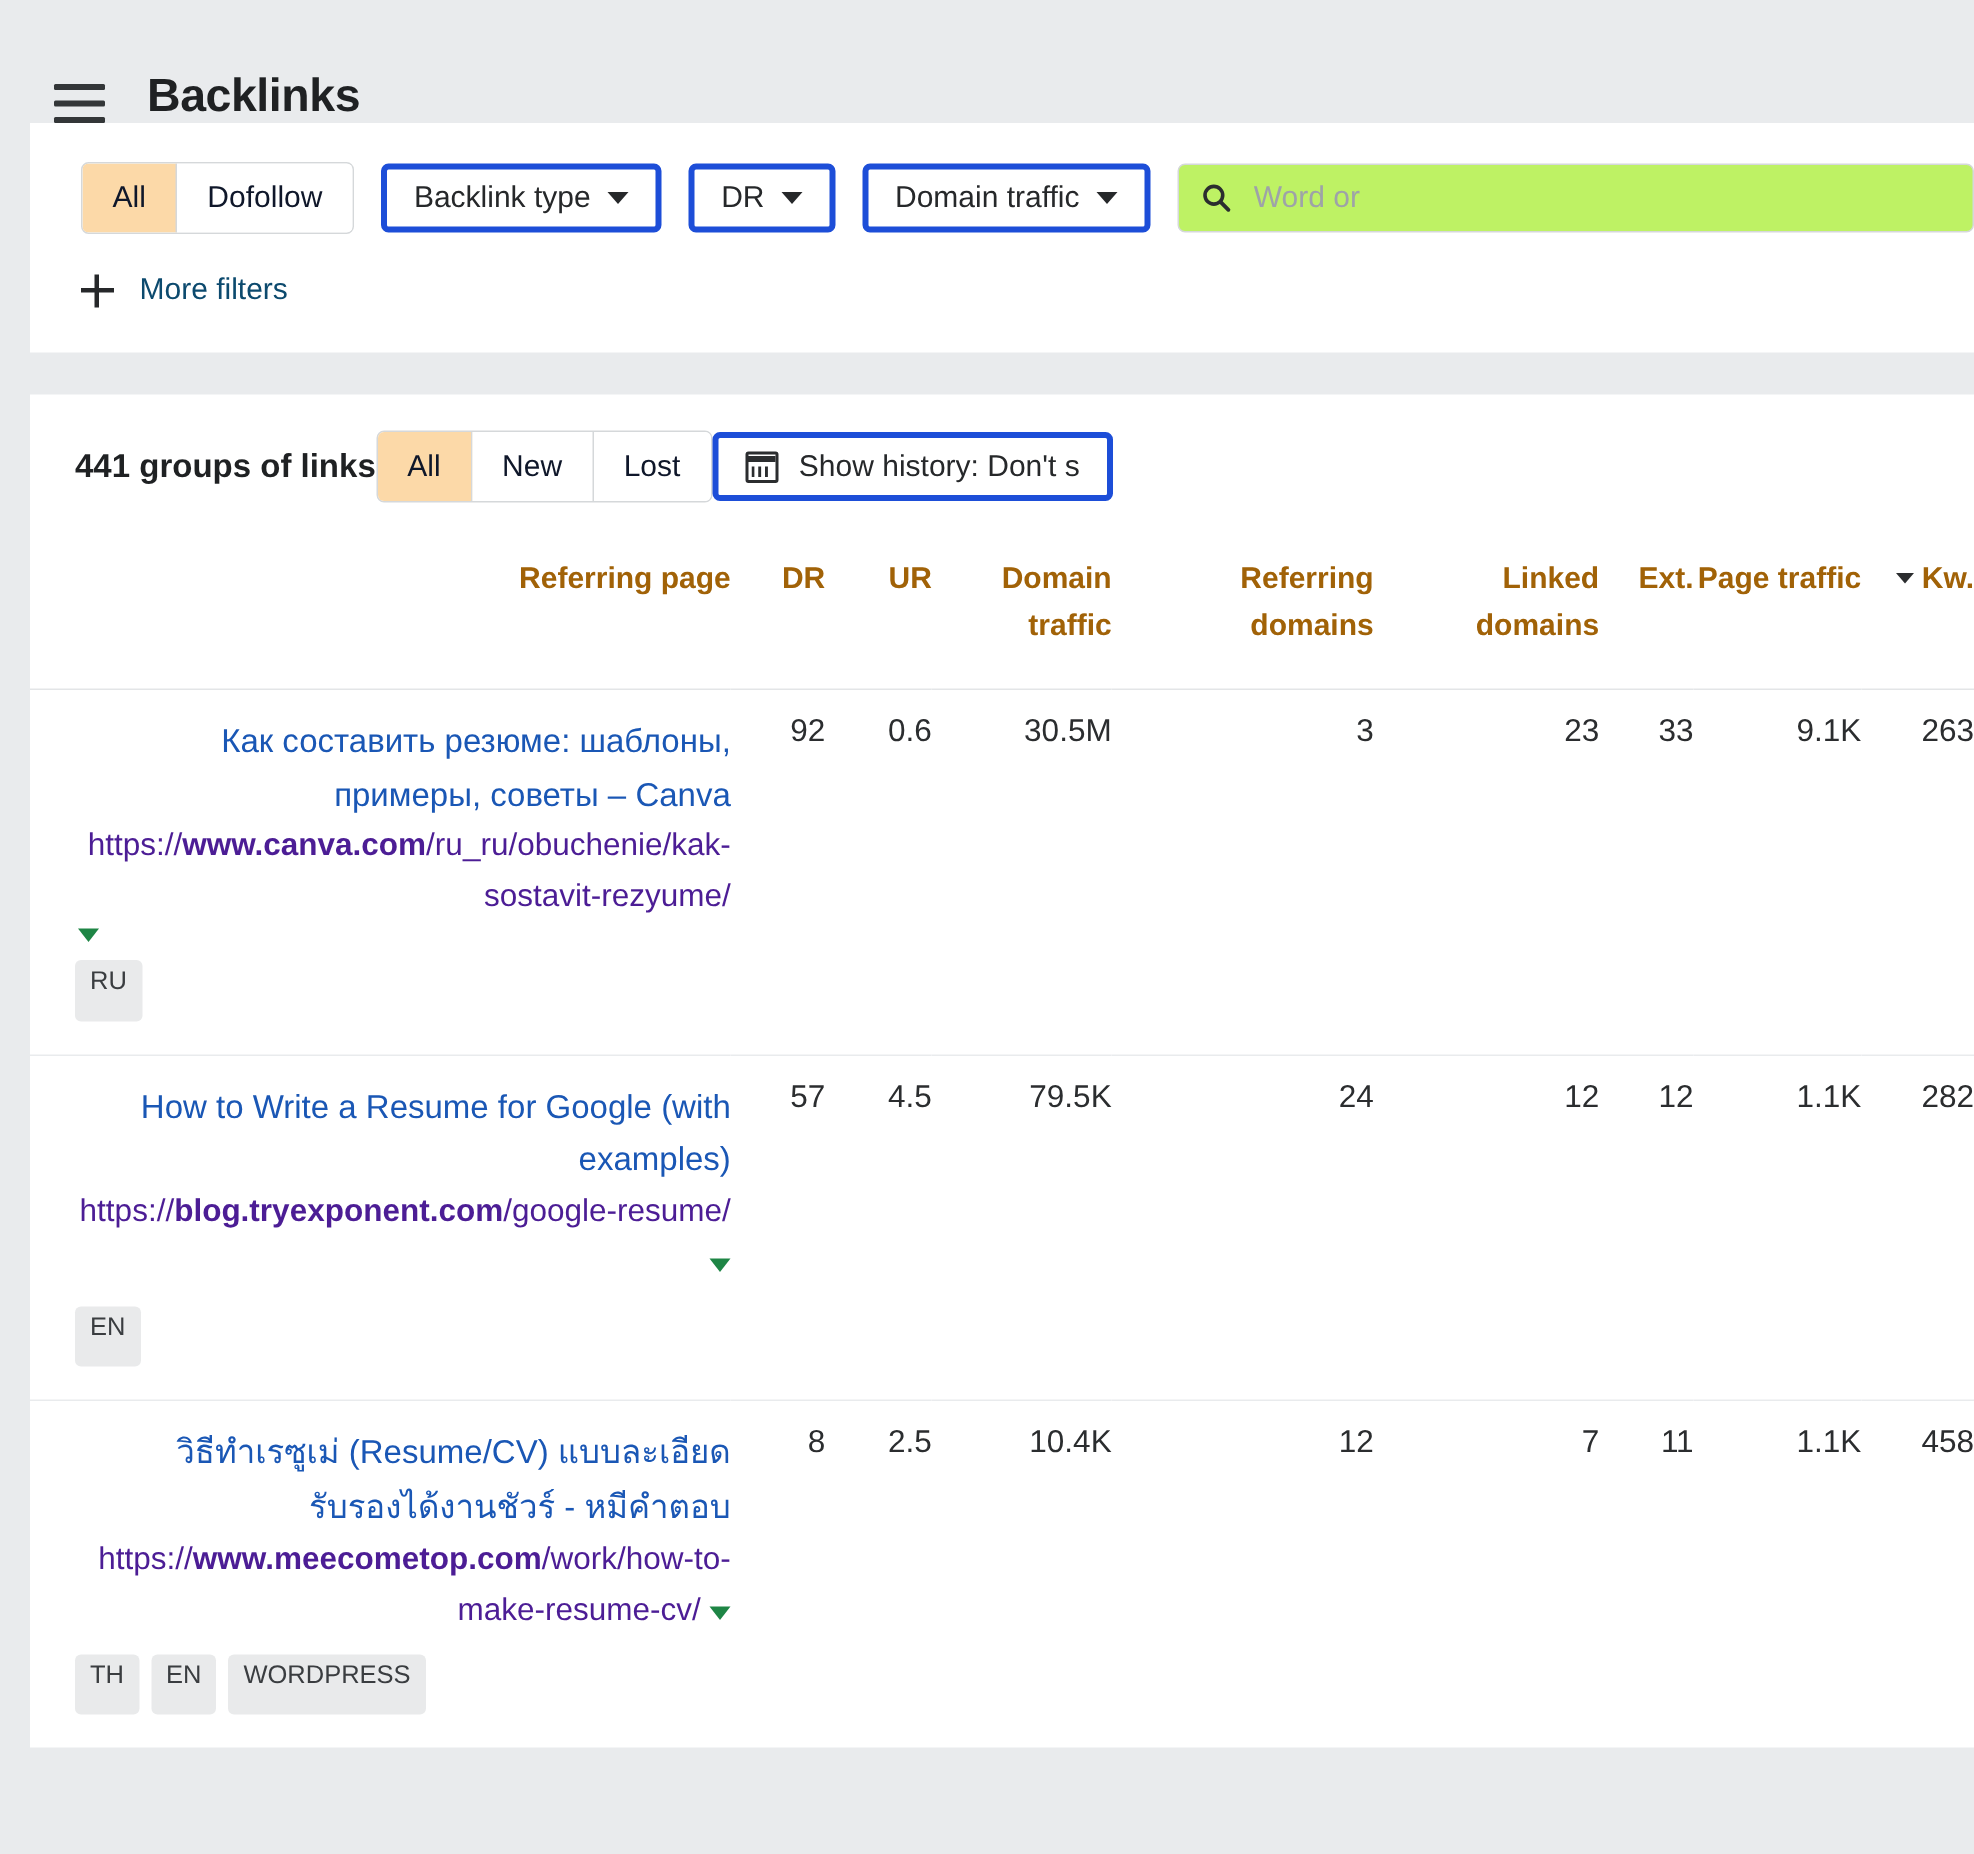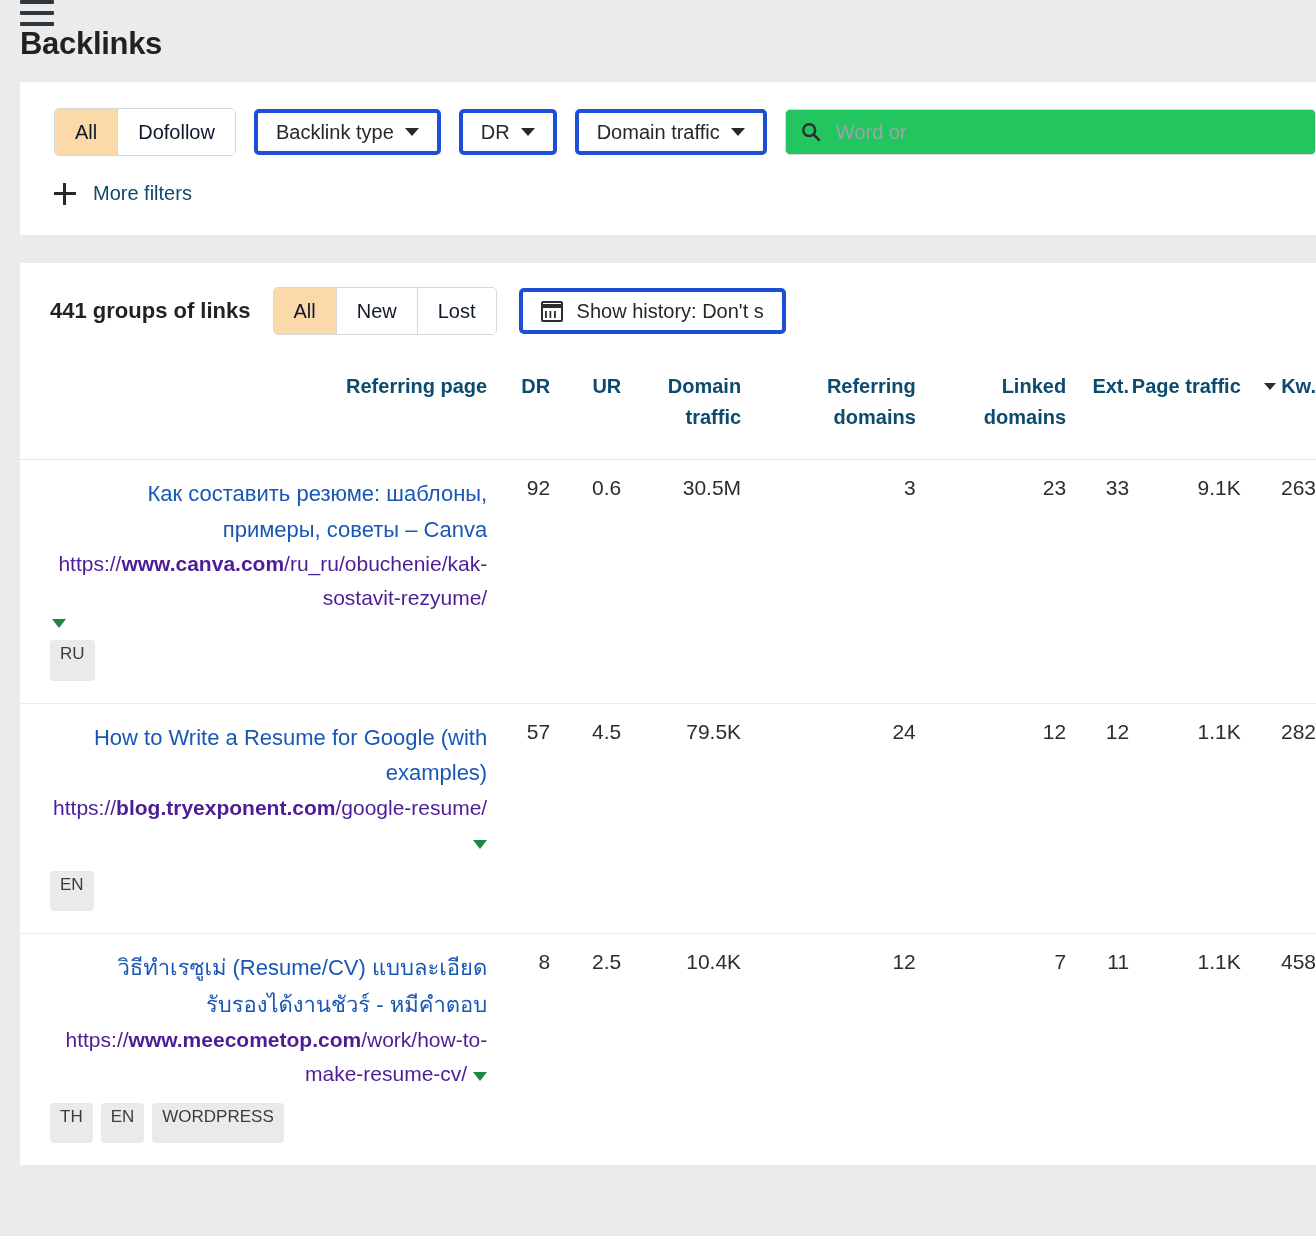--- a/index.html
+++ b/index.html
@@ -14,24 +14,23 @@
     min-height: 1236px;
     position: relative;
     overflow: hidden;
     background: #e9ebed;
   }
 
   
   .topbar {
     height: 82px;
     display: flex;
-    align-items: flex-start;
-    padding-left: 20px;
+    align-items: flex-end;
+    padding-left: 36px;
     box-sizing: border-box;
-    flex-direction: column;
   }
   .hamburger {
     width: 34px;
     height: 26px;
     display: flex;
     flex-direction: column;
     justify-content: space-between;
     margin-right: 28px;
     cursor: pointer;
   }
@@ -129,21 +128,21 @@
     cursor: pointer;
     white-space: nowrap;
     box-sizing: border-box;
   }
   .search-box {
     display: flex;
     align-items: center;
     height: 46px;
     border: 1px solid #d5d8da;
     border-radius: 5px;
-    background: #22c55e;
+    background: #bef264;
     padding: 6px 14px;
     box-sizing: border-box;
     flex: 1 0 auto;
     min-width: 200px;
   }
   .search-box input {
     border: none;
     outline: none;
     font-size: 20px;
     font-family: "Liberation Sans", sans-serif;
@@ -172,21 +171,20 @@
     position: absolute;
     background: #26282a;
   }
   .plus::before { left: 0; top: 9px; width: 22px; height: 3px; }
   .plus::after  { top: 0; left: 9px; height: 22px; width: 3px; }
 
   
   .table-toolbar {
     display: flex;
     align-items: center;
-    gap: 22px;
     padding: 24px 0 24px 30px;
   }
   .groups-count {
     font-size: 22px;
     font-weight: bold;
     color: #1f2123;
     white-space: nowrap;
   }
   .cal-icon {
     width: 22px; height: 21px;
@@ -215,21 +213,21 @@
 
   
   table.backlinks {
     width: 100%;
     border-collapse: collapse;
     table-layout: fixed;
   }
   table.backlinks thead th {
     font-size: 20px;
     font-weight: bold;
-    color: #0c4a6e;
+    color: #a16207;
     text-align: right;
     vertical-align: top;
     padding: 12px 0 26px 0;
     border-bottom: 1px solid #e3e5e7;
     line-height: 1.55;
   }
   th.col-page {
     text-align: left;
     padding-left: 30px !important;
   }

